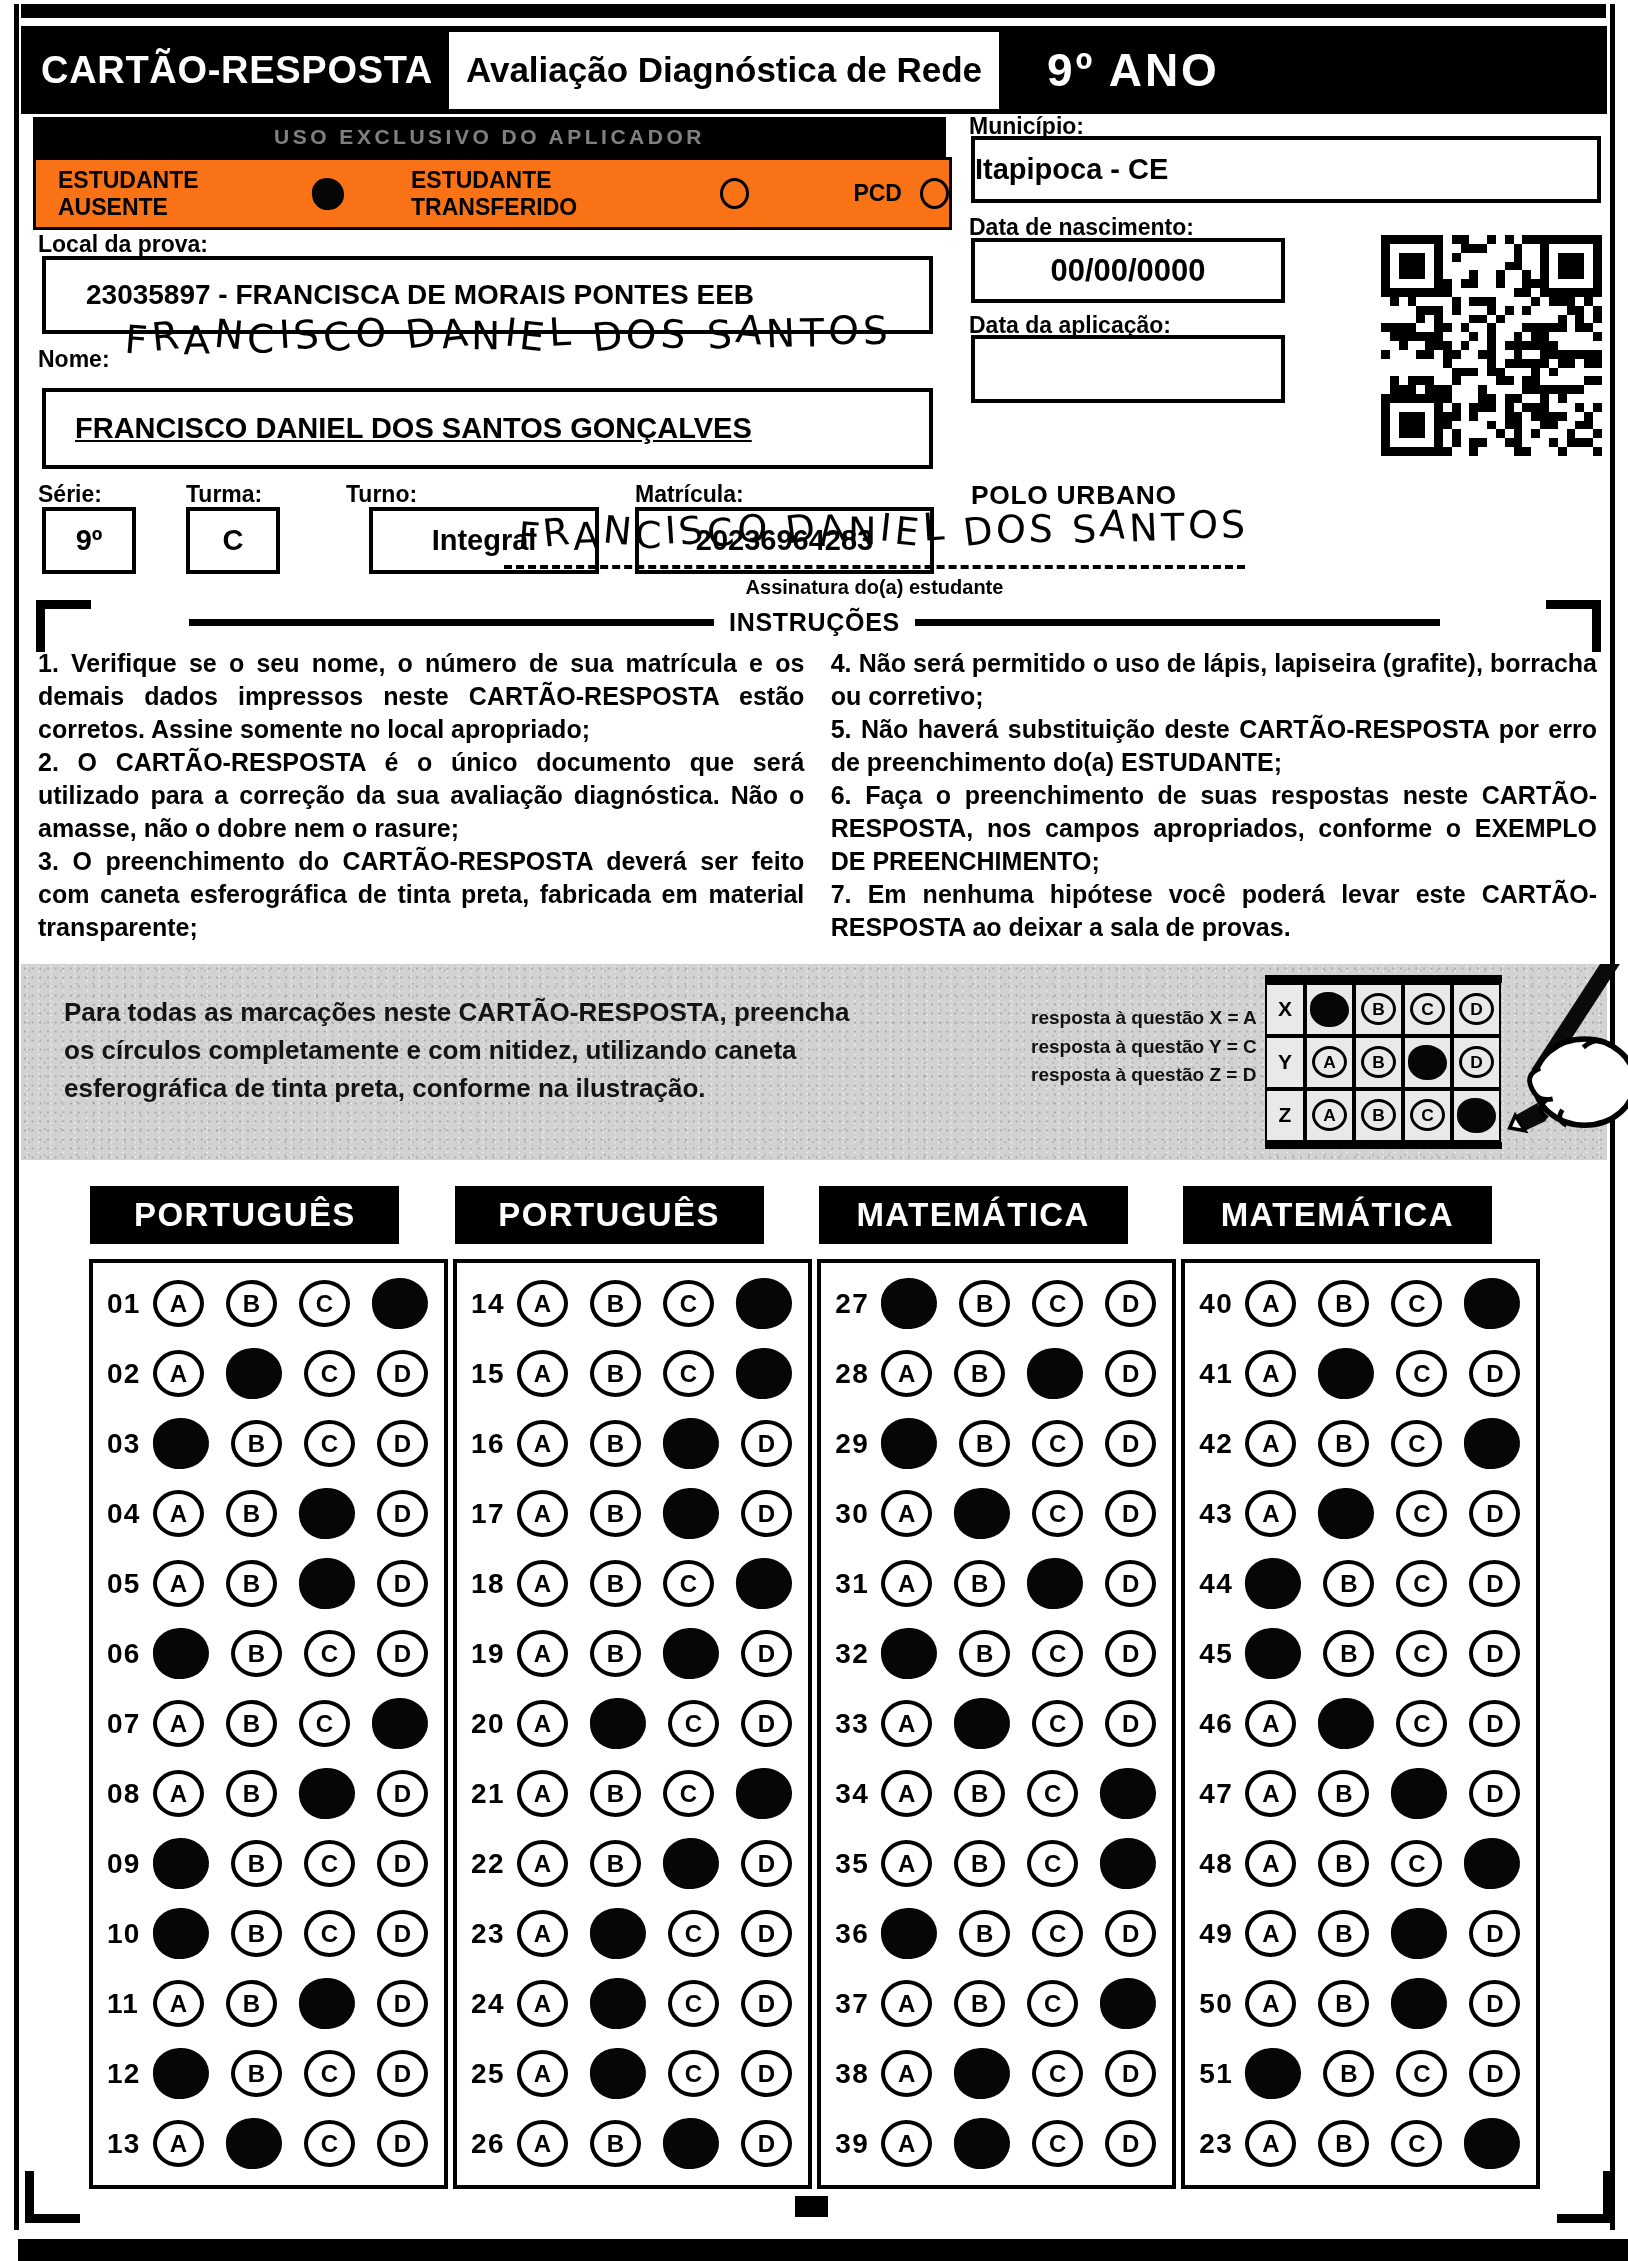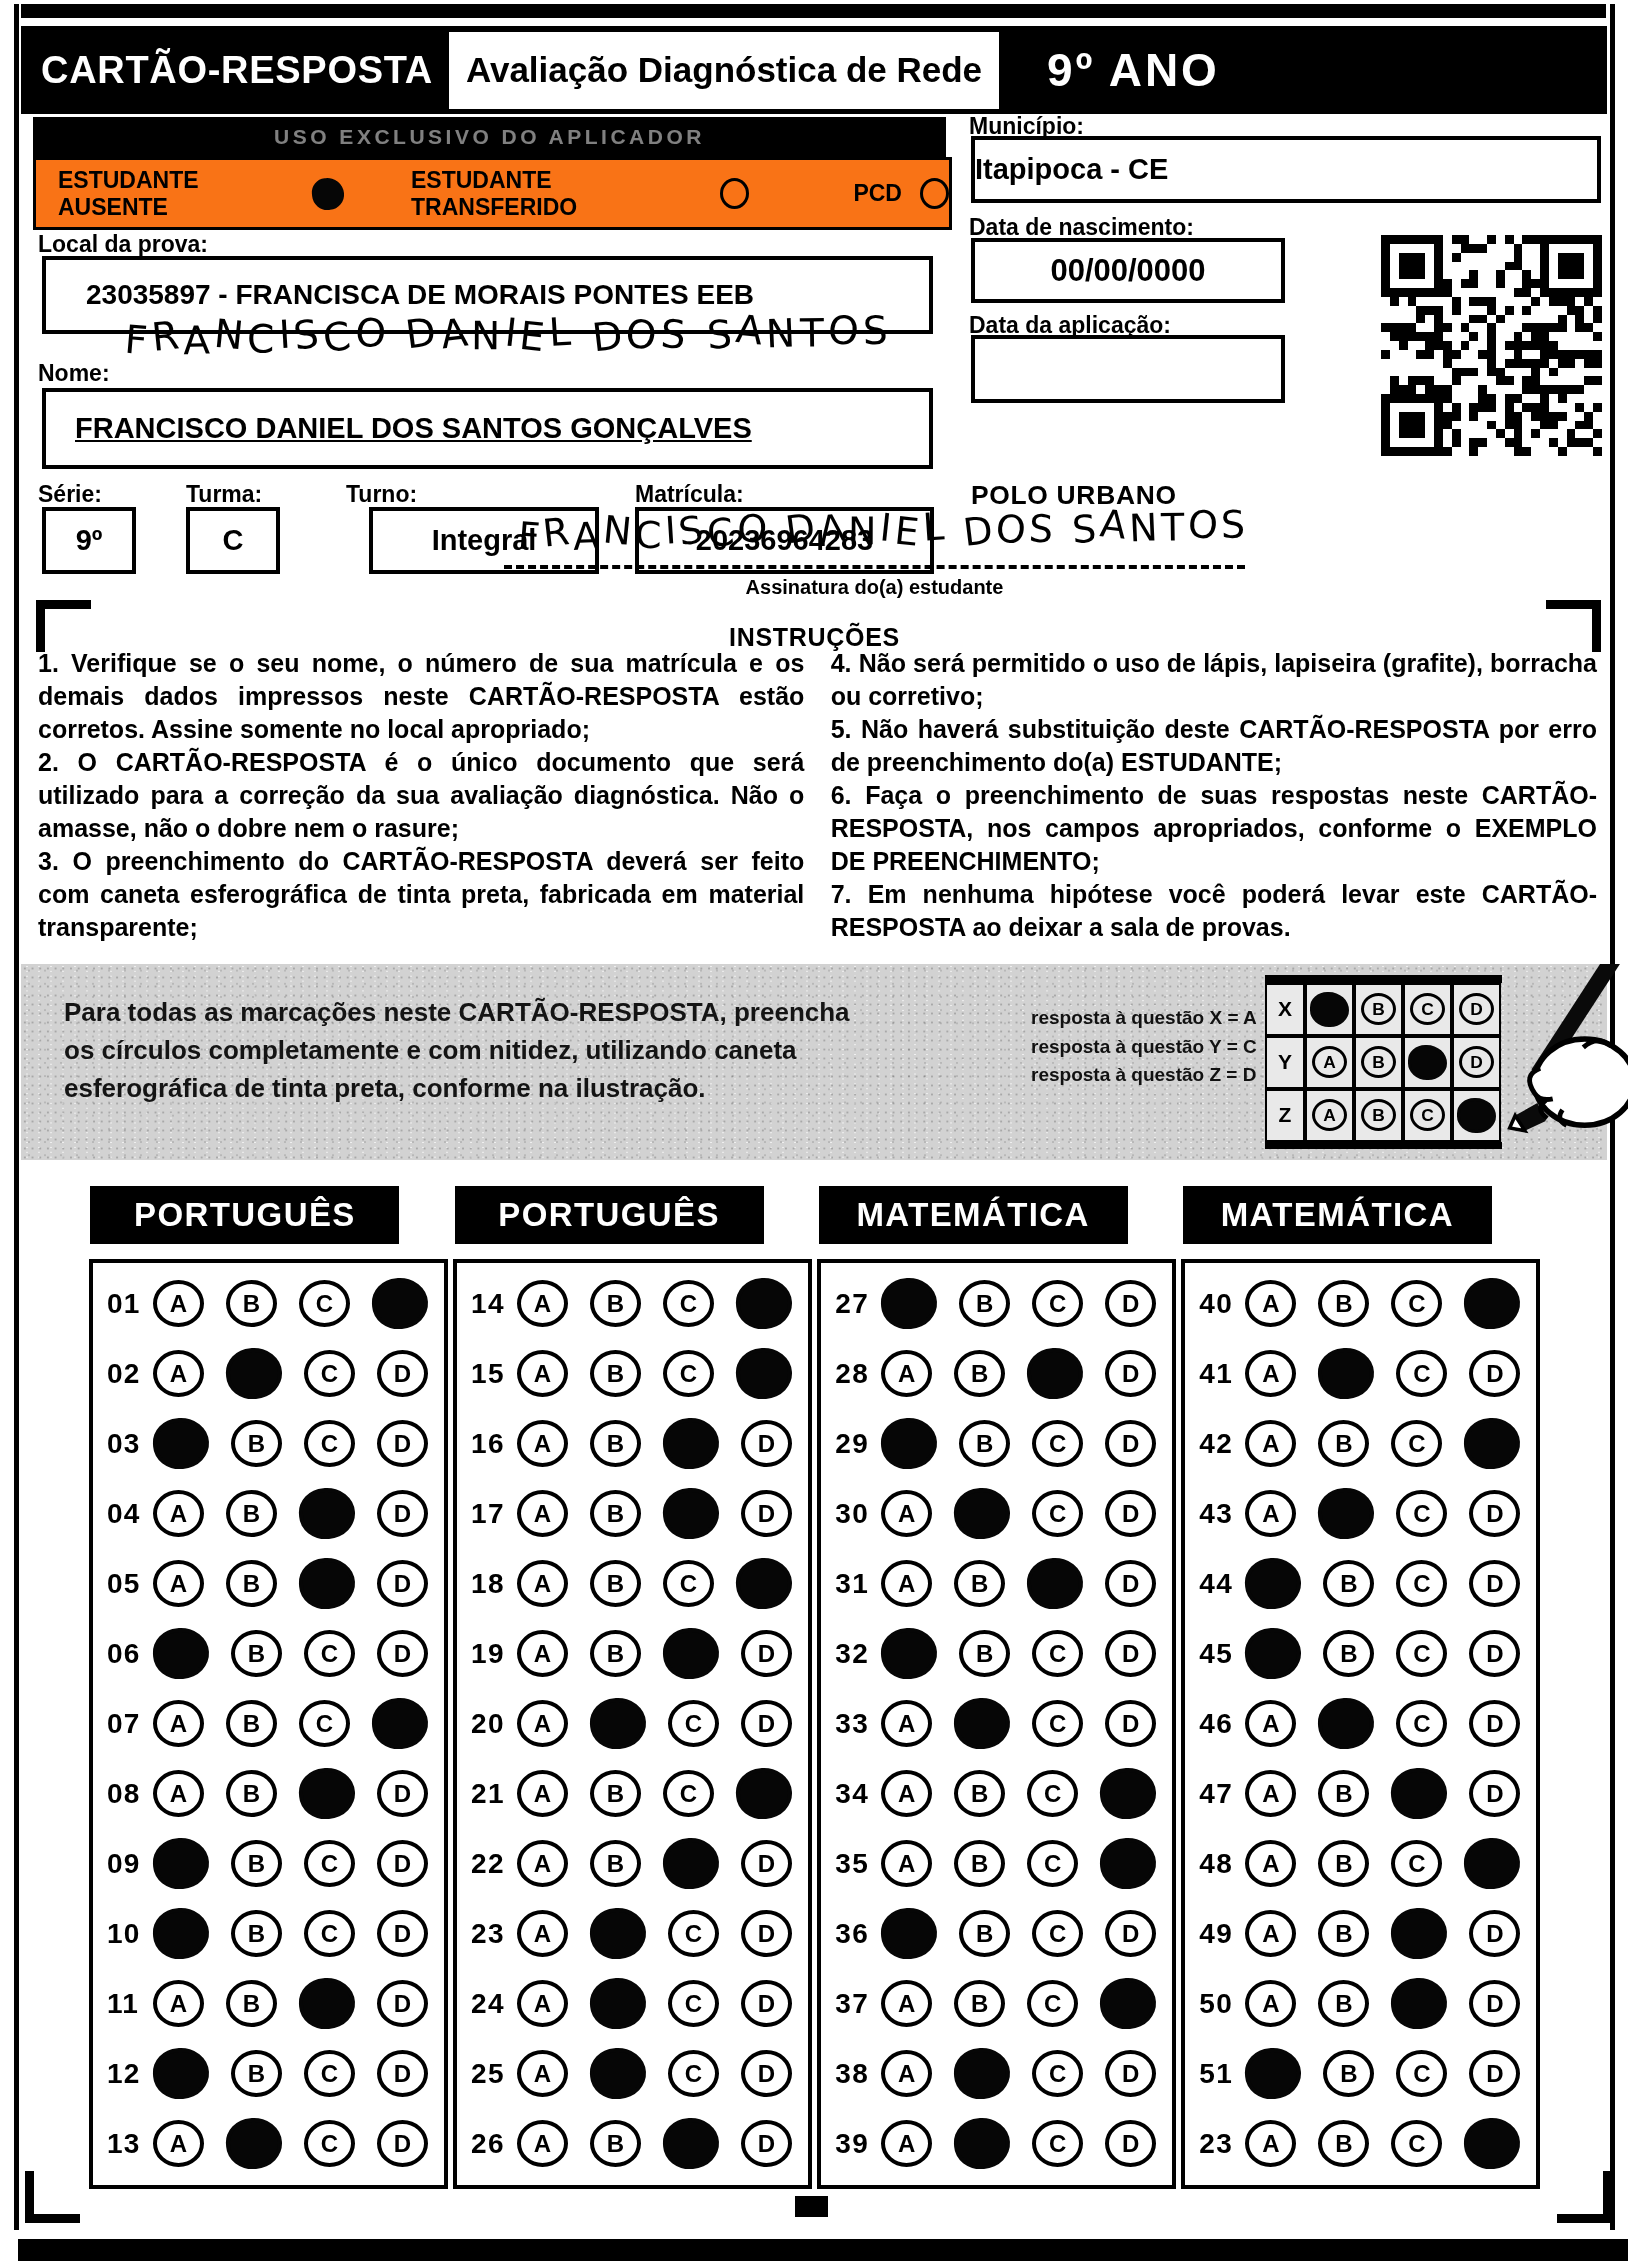--- a/index.html
+++ b/index.html
@@ -34,21 +34,21 @@
   .sig-line{left:504px;top:565px;width:741px;border-top:4.9px dashed #000;}
   .sig-caption{left:504px;top:576px;width:741px;text-align:center;font-size:20px;font-weight:bold;}
   
   .cm{position:absolute;width:46px;height:43px;}
   .cm.tl{left:36px;top:600px;border-left:9px solid #000;border-top:9px solid #000;}
   .cm.tr{left:1546px;top:600px;border-right:9px solid #000;border-top:9px solid #000;}
   .cm.bl{left:25px;top:2171px;border-left:9px solid #000;border-bottom:9px solid #000;}
   .cm.br{left:1557px;top:2171px;border-right:9px solid #000;border-bottom:9px solid #000;}
   .cm.bc{left:795px;top:2196px;width:33px;height:21px;background:#000;border:0;}
   
-  .ins-head{left:189px;top:608px;width:1251px;display:flex;align-items:center;gap:15.3px;flex-direction:column;}
+  .ins-head{left:189px;top:608px;width:1251px;display:flex;align-items:center;gap:15.3px;}
   .ins-head .rule{flex:1;height:6.3px;background:#000;}
   .ins-title{font-size:25px;font-weight:bold;letter-spacing:0.7px;}
   .ins-cols{left:38px;top:647px;width:1559px;display:flex;gap:26.4px;}
   .ins-col{flex:1;}
   .ins-col p{margin:0;font-size:25px;font-weight:bold;line-height:33px;text-align:justify;}
   
   .band{left:21px;top:964px;width:1586px;height:196px;background-color:#d2d2d2;
     background-image:radial-gradient(rgba(0,0,0,.20) 0.7px,transparent 1.2px),
                      radial-gradient(rgba(255,255,255,.65) 0.7px,transparent 1px),
                      radial-gradient(rgba(0,0,0,.12) 0.8px,transparent 1.4px);
@@ -104,21 +104,21 @@
     <span class="blob" style="margin-left:18px;"></span>
     <span class="status-label" style="margin-left:67px;">ESTUDANTE TRANSFERIDO</span>
     <span class="circle" style="margin-left:21px;"></span>
     <span class="status-label" style="margin-left:104px;">PCD</span>
     <span class="circle" style="margin-left:18px;"></span>
   </div>
 
   <div class="abs lbl" style="left:38px;top:231px;">Local da prova:</div>
   <div class="abs fbox" style="left:42px;top:256px;width:891px;height:78px;font-size:28px;padding-left:40px;">23035897 - FRANCISCA DE MORAIS PONTES EEB</div>
 
-  <div class="abs lbl" style="left:38px;top:360px;">Nome:</div>
+  <div class="abs lbl" style="left:38px;top:346px;">Nome:</div>
   <div class="abs hand" style="left:125px;top:312px;width:800px;font-size:39px;letter-spacing:4.2px;transform:rotate(-.6deg);"><span style="display: inline-block; transform: rotate(5.4deg) translateY(1.7px);">F</span><span style="display: inline-block; transform: rotate(-5.4deg) translateY(-2.4px);">R</span><span style="display: inline-block; transform: rotate(-1deg) translateY(2.4px);">A</span><span style="display: inline-block; transform: rotate(6.3deg) translateY(-2.8px);">N</span><span style="display: inline-block; transform: rotate(0.8deg) translateY(1.9px);">C</span><span style="display: inline-block; transform: rotate(-2.7deg) translateY(-2.6px);">I</span><span style="display: inline-block; transform: rotate(-7deg) translateY(-2.3px);">S</span><span style="display: inline-block; transform: rotate(-6.8deg) translateY(0.4px);">C</span><span style="display: inline-block; transform: rotate(6.8deg) translateY(-2.8px);">O</span><span style="display: inline-block; transform: rotate(4.4deg) translateY(-2.1px);"> </span><span style="display: inline-block; transform: rotate(-6.8deg) translateY(-2.8px);">D</span><span style="display: inline-block; transform: rotate(-6.3deg) translateY(-1.9px);">A</span><span style="display: inline-block; transform: rotate(0.9deg) translateY(1px);">N</span><span style="display: inline-block; transform: rotate(6.9deg) translateY(-2px);">I</span><span style="display: inline-block; transform: rotate(6.9deg) translateY(2.2px);">E</span><span style="display: inline-block; transform: rotate(-3deg) translateY(-2.4px);">L</span><span style="display: inline-block; transform: rotate(-0.7deg) translateY(2.6px);"> </span><span style="display: inline-block; transform: rotate(-6.1deg) translateY(2.6px);">D</span><span style="display: inline-block; transform: rotate(6.2deg) translateY(1.5px);">O</span><span style="display: inline-block; transform: rotate(4.2deg) translateY(1.4px);">S</span><span style="display: inline-block; transform: rotate(-5.1deg) translateY(-2.4px);"> </span><span style="display: inline-block; transform: rotate(-3.2deg) translateY(2.2px);">S</span><span style="display: inline-block; transform: rotate(6.7deg) translateY(-2.2px);">A</span><span style="display: inline-block; transform: rotate(-1.8deg) translateY(1.4px);">N</span><span style="display: inline-block; transform: rotate(-0.1deg) translateY(1.6px);">T</span><span style="display: inline-block; transform: rotate(6.7deg) translateY(-0.4px);">O</span><span style="display: inline-block; transform: rotate(-0.9deg) translateY(-0.4px);">S</span></div>
   <div class="abs fbox" style="left:42px;top:388px;width:891px;height:81px;font-size:29px;padding-left:29px;text-decoration:underline;">FRANCISCO DANIEL DOS SANTOS GONÇALVES</div>
 
   <div class="abs lbl" style="left:38px;top:481px;">Série:</div>
   <div class="abs lbl" style="left:186px;top:481px;">Turma:</div>
   <div class="abs lbl" style="left:346px;top:481px;">Turno:</div>
   <div class="abs lbl" style="left:635px;top:481px;">Matrícula:</div>
   <div class="abs fbox" style="left:42px;top:507px;width:94px;height:67px;font-size:29px;justify-content:center;">9º</div>
   <div class="abs fbox" style="left:186px;top:507px;width:94px;height:67px;font-size:29px;justify-content:center;">C</div>
   <div class="abs fbox" style="left:346px;top:507px;width:230px;height:67px;font-size:29px;justify-content:center;margin-left:23px;">Integral</div>

